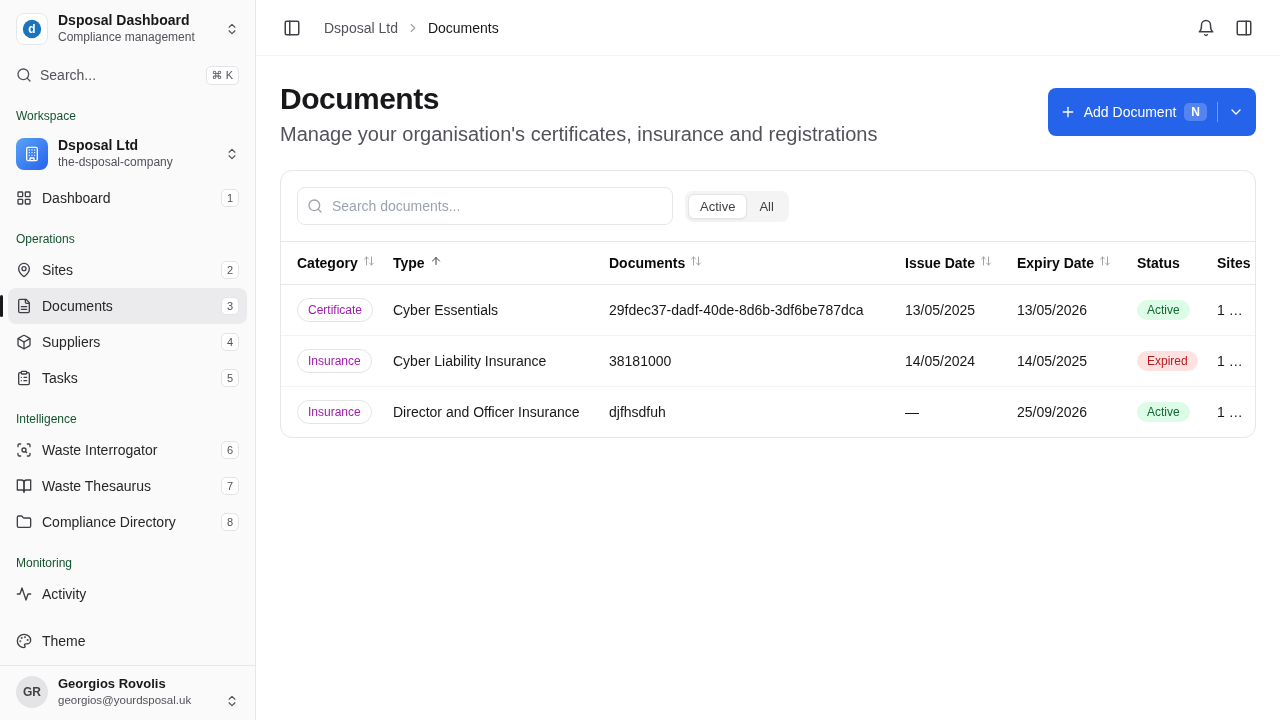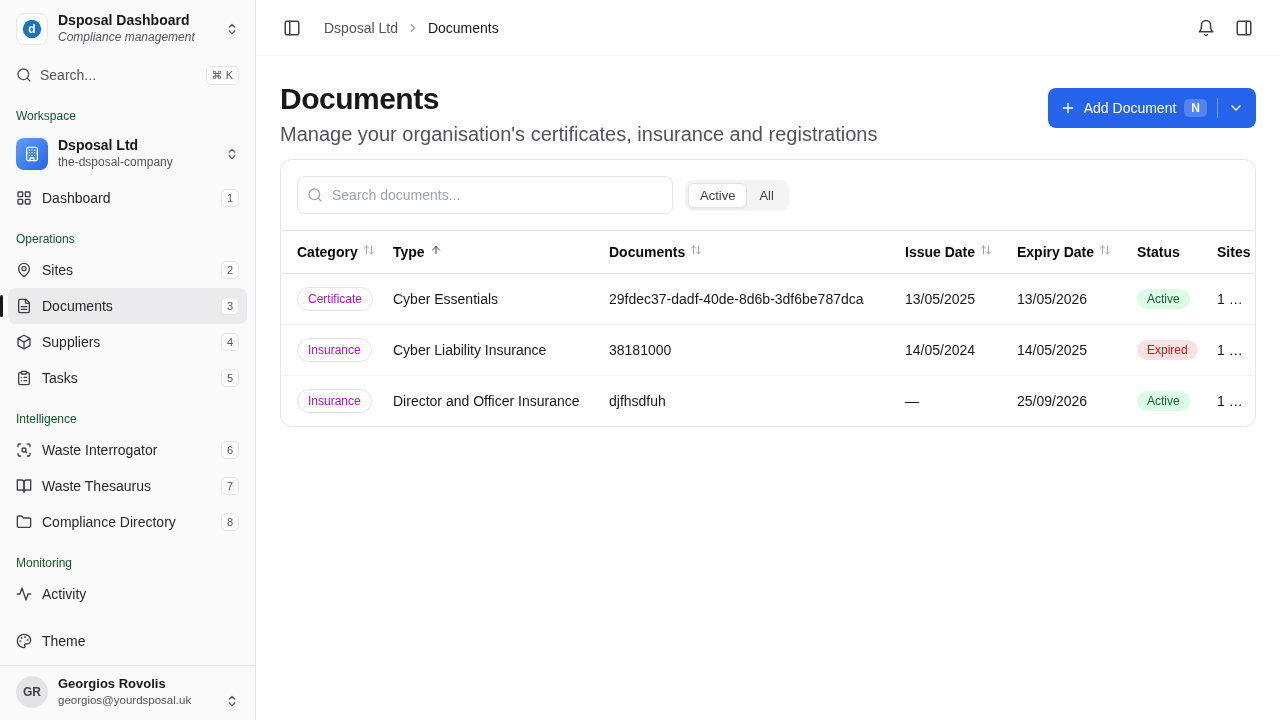--- a/index.html
+++ b/index.html
@@ -6,21 +6,21 @@
   html,body { margin:0; padding:0; width:1280px; height:720px; overflow:hidden; }
   body { display:flex; font-family:"Liberation Sans", sans-serif; color:#18181b; background:#fff; }
 
   
   .sidebar { width:256px; min-width:256px; height:720px; background:#fafafa; border-right:1px solid #e5e7eb; display:flex; flex-direction:column; }
   .nav-scroll { flex:1; min-height:0; overflow:hidden; }
   .app-header { display:flex; align-items:center; gap:10px; padding:12px 16px 8px; cursor:pointer; }
   .logo-box { width:32px; height:32px; border-radius:8px; background:#fff; border:1px solid #e5e7eb; display:flex; align-items:center; justify-content:center; flex:none; }
   .app-meta { flex:1; min-width:0; }
   .app-title { font-size:14px; font-weight:700; line-height:1.25; }
-  .app-sub { font-size:12px; color:#52525b; line-height:1.3;font-style:italic; }
+  .app-sub { font-size:12px; color:#52525b; line-height:1.3; }
   .chevrons { margin-left:auto; color:#52525b; flex:none; display:flex; }
   .search-row { display:flex; align-items:center; gap:8px; margin:4px 8px; padding:0 8px; height:36px; border-radius:8px; color:#52525b; font-size:14px; cursor:pointer; }
   .search-row .label { flex:1; }
   .kbd { border:1px solid #e4e4e7; background:#fff; border-radius:5px; font-size:11px; color:#52525b; padding:2px 5px; }
   .section-label { font-size:12px; color:#14532d; margin:16px 16px 6px; }
   .ws { display:flex; align-items:center; gap:10px; margin:2px 8px; padding:8px; border-radius:10px; cursor:pointer; }
   .ws-icon { width:32px; height:32px; border-radius:8px; background:linear-gradient(135deg,#5aa2f7,#2563eb); color:#fff; display:flex; align-items:center; justify-content:center; flex:none; }
   .ws-meta { flex:1; min-width:0; }
   .ws-name { font-size:14px; font-weight:600; line-height:1.25; }
   .ws-slug { font-size:12px; color:#52525b; line-height:1.3; }
@@ -43,26 +43,26 @@
   .icon-btn { width:32px; height:32px; display:flex; align-items:center; justify-content:center; border-radius:8px; color:#3f3f46; cursor:pointer; }
   .breadcrumb { display:flex; align-items:center; gap:8px; font-size:14px; margin-left:12px; }
   .crumb-parent { color:#52525b; cursor:pointer; }
   .crumb-sep { color:#a1a1aa; display:flex; }
   .crumb-current { color:#18181b; }
   .topbar-right { margin-left:auto; display:flex; gap:6px; }
 
   .page-head { display:flex; align-items:flex-start; justify-content:space-between; padding:26px 24px 0; }
   .page-title { font-size:30px; font-weight:700; letter-spacing:-0.5px; margin:0 0 8px; line-height:1.1; }
   .page-sub { font-size:20px; color:#52525b; }
-  .add-btn { display:flex; align-items:center; gap:8px; background:#2563eb; color:#fff; border:none; border-radius:8px; height:40px; padding:0 12px; font-size:14px; font-weight:500; cursor:pointer; margin-top:6px; font-family:inherit; }
+  .add-btn { display:flex; align-items:center; gap:8px; background:#2563eb; color:#fff; border:none; border-radius:8px; height:48px; padding:0 12px; font-size:14px; font-weight:500; cursor:pointer; margin-top:6px; font-family:inherit; }
   .add-btn .icon { display:flex; }
   .add-kbd { background:rgba(255,255,255,.22); border-radius:5px; padding:2px 7px; font-size:12px; font-weight:600; }
   .add-divider { width:1px; height:20px; background:rgba(255,255,255,.35); margin:0 2px; }
 
-  .card { margin:13px 24px; border:1px solid #e5e7eb; border-radius:12px; background:#fff; overflow:hidden; }
+  .card { margin:24px 24px; border:1px solid #e5e7eb; border-radius:12px; background:#fff; overflow:hidden; }
   .card-toolbar { display:flex; align-items:center; gap:12px; padding:16px; }
   .doc-search { position:relative; width:376px; }
   .doc-search input { width:100%; height:38px; border:1px solid #e5e7eb; border-radius:8px; padding:0 12px 0 34px; font-size:14px; color:#18181b; outline:none; font-family:inherit; background:#fff; }
   .doc-search input::placeholder { color:#9ca3af; }
   .doc-search .icon { position:absolute; left:10px; top:11px; color:#9ca3af; display:flex; }
   .seg { display:flex; background:#f4f4f5; border-radius:8px; padding:3px; }
   .seg-btn { border:none; background:transparent; font-size:13px; color:#3f3f46; padding:5px 12px; border-radius:6px; cursor:pointer; font-family:inherit; }
   .seg-btn.selected { background:#fff; border:1px solid #e4e4e7; box-shadow:0 1px 2px rgba(0,0,0,.05); font-weight:500; padding:4px 11px; }
   .toolbar-right { margin-left:auto; display:flex; align-items:center; gap:10px; font-size:14px; color:#3f3f46; }
   .page-size { display:flex; align-items:center; gap:10px; border:1px solid #e5e7eb; border-radius:8px; height:36px; padding:0 10px; cursor:pointer; color:#18181b; }

